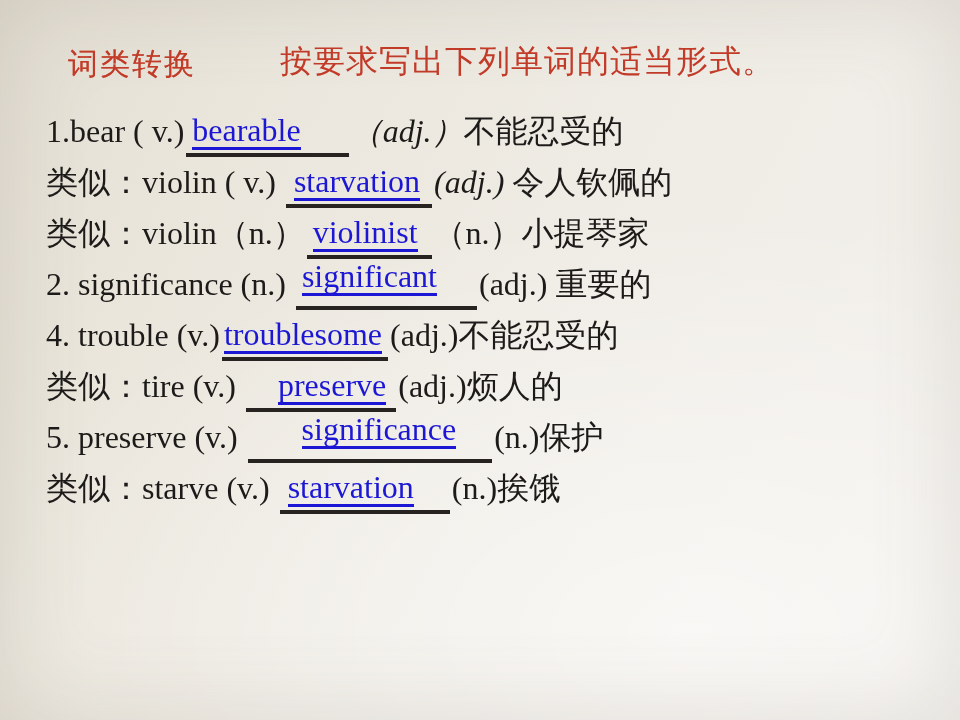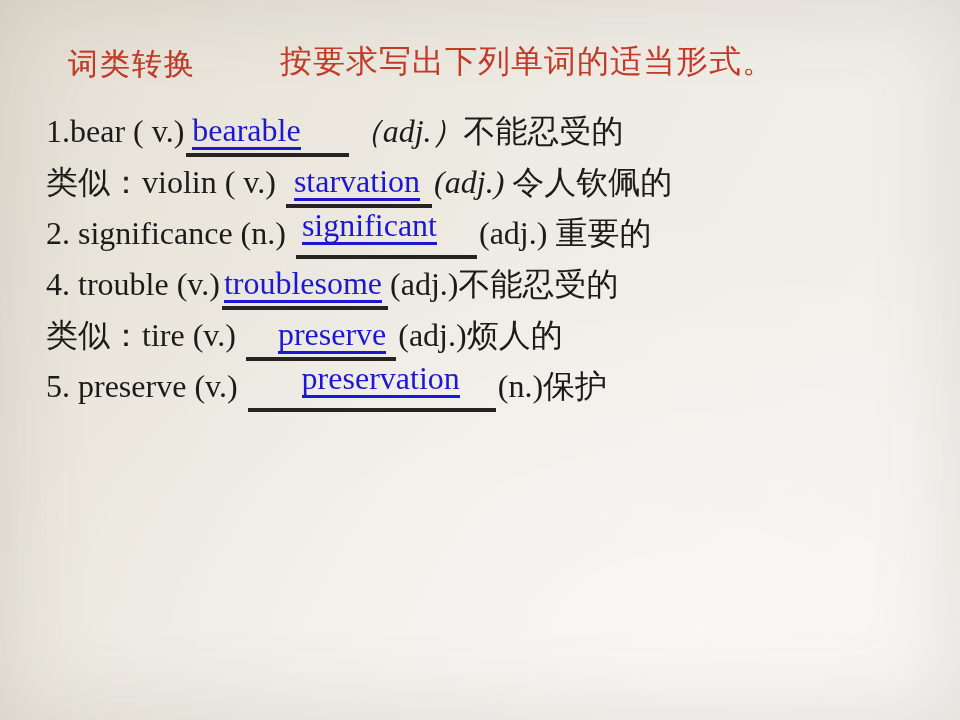--- a/index.html
+++ b/index.html
@@ -60,25 +60,27 @@
   <span class="badge">词类转换</span>
   <span class="instruction">按要求写出下列单词的适当形式。</span>
 
   <div class="content">
 
     <div class="line"><span class="t">1.bear ( v.)</span><span class="blank" style="padding:0 48px 2px 6px"><span class="ans">bearable</span></span><span class="t it">（adj.）</span><span class="t">不能忍受的</span></div>
 
     <div class="line"><span class="t">类似：violin ( v.) </span><span class="blank" style="padding:0 12px 2px 8px"><span class="ans">starvation</span></span><span class="t it">(adj.)</span><span class="t"> 令人钦佩的</span></div>
 
 
+    <div class="line"><span class="t">类似：violin（n.）</span><span class="blank" style="padding:0 14px 2px 6px"><span class="ans">violinist</span></span><span class="t">（n.）</span><span class="t">小提琴家</span></div>
 
     <div class="line"><span class="t">2. significance (n.) </span><span class="blank raised" style="padding:0 40px 2px 6px"><span class="ans">significant</span></span><span class="t">(adj.)</span><span class="t"> 重要的</span></div>
 
 
     <div class="line"><span class="t">4. trouble (v.)</span><span class="blank" style="padding:0 6px 2px 2px"><span class="ans">troublesome</span></span><span class="t">(adj.)</span><span class="t">不能忍受的</span></div>
 
     <div class="line"><span class="t">类似：tire (v.) </span><span class="blank" style="padding:0 10px 2px 32px"><span class="ans">preserve</span></span><span class="t">(adj.)</span><span class="t">烦人的</span></div>
 
-    <div class="line"><span class="t">5. preserve (v.) </span><span class="blank raised" style="padding:0 36px 2px 54px"><span class="ans">preservation</span></span><span class="t">(n.)</span><span class="t">保护</span></div>
+    <div class="line"><span class="t">5. preserve (v.) </span><span class="blank raised" style="padding:0 36px 2px 54px"><span class="ans">significance</span></span><span class="t">(n.)</span><span class="t">保护</span></div>
 
+    <div class="line"><span class="t">类似：starve (v.) </span><span class="blank" style="padding:0 36px 2px 8px"><span class="ans">starvation</span></span><span class="t">(n.)</span><span class="t">挨饿</span></div>
 
   </div>
 </div>
 
 </body></html>

